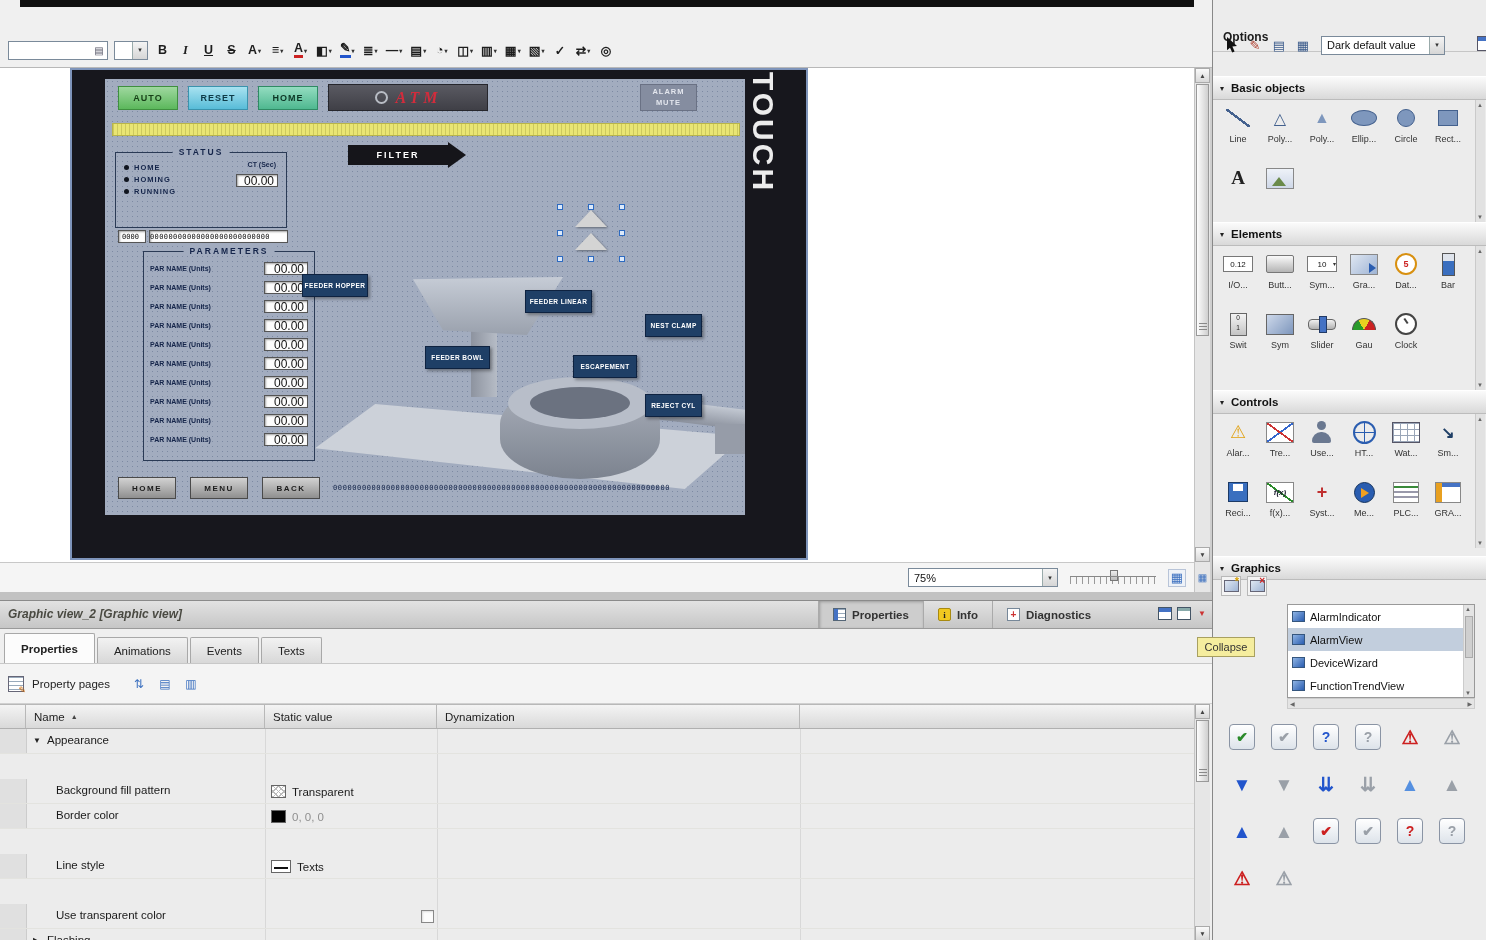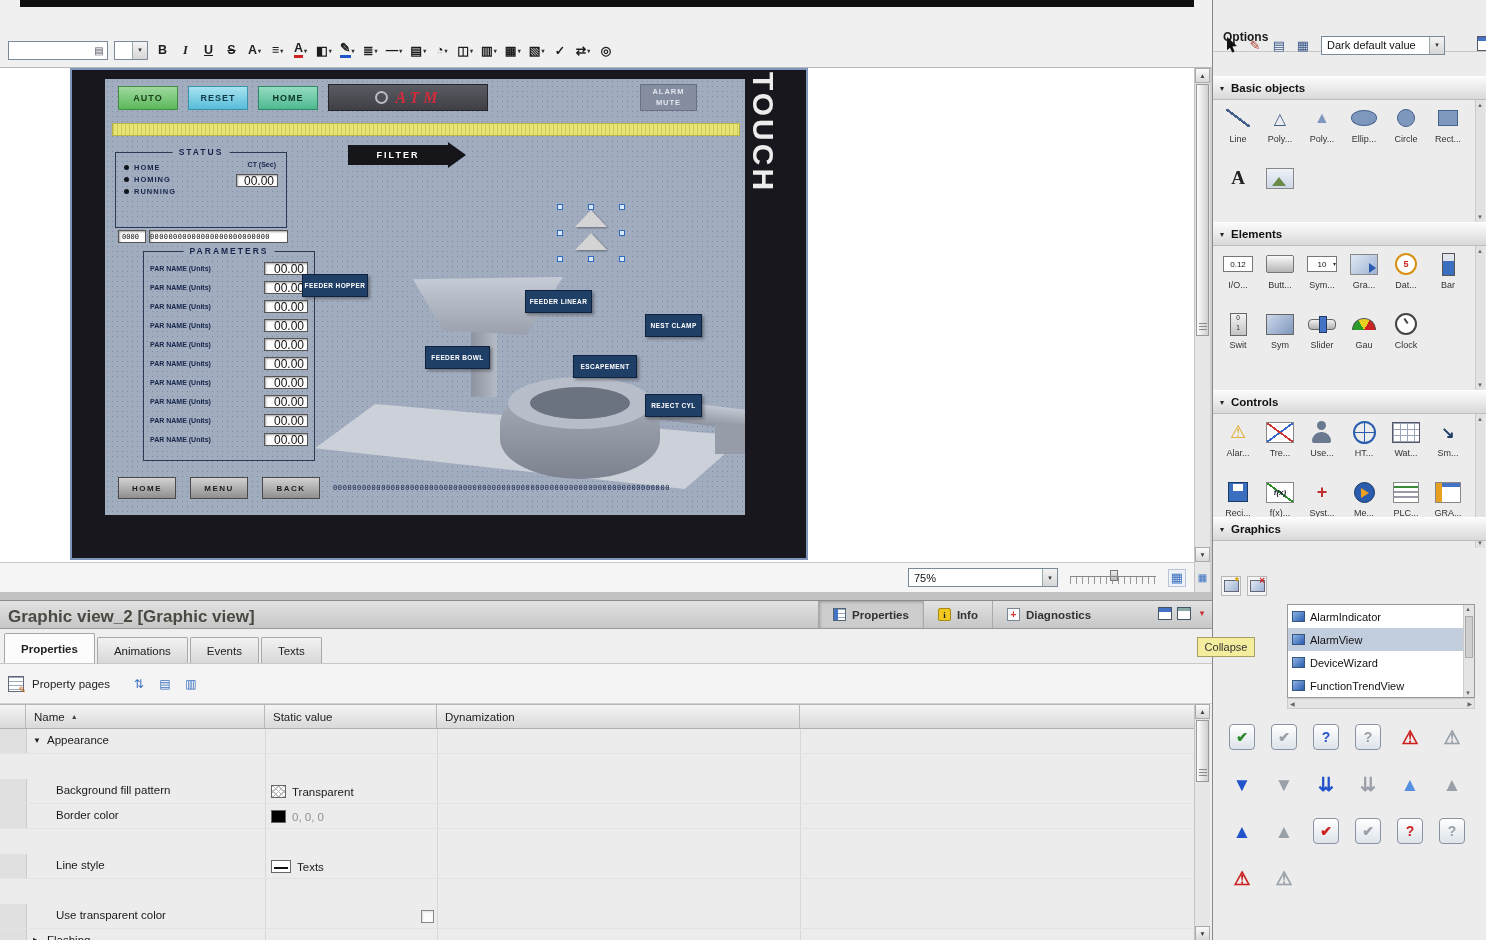--- a/index.html
+++ b/index.html
@@ -127,21 +127,21 @@
   .cs-thumb{top:16px;height:252px;}
   .grip{position:absolute;left:2px;bottom:4px;width:8px;height:8px;
         background:repeating-linear-gradient(#898989 0 1px,transparent 1px 3px);}
   .corner-box{position:absolute;left:1194px;top:562px;width:16px;height:30px;background:#e6e6e6;border-left:1px solid #c4c4c4;
               display:flex;align-items:center;justify-content:center;color:#3a6fbf;font-size:10px;}
   .gap-band{position:absolute;left:0;top:592px;width:1212px;height:8px;background:#c2c2c2;}
 
   
   .inspector{position:absolute;left:0;top:600px;width:1212px;height:340px;background:#efefef;overflow:hidden;border-top:1px solid #8a8a8a;}
   .insp-hdr{position:absolute;left:0;top:0;width:100%;height:28px;background:linear-gradient(#e2e2e2,#c6c6c6);border-bottom:1px solid #9a9a9a;}
-  .insp-title{position:absolute;left:8px;top:6px;font-size:17px;font-weight:bold;color:#4a4a42;}
+  .insp-title{position:absolute;left:8px;top:6px;font-size:12px;font-weight:bold;color:#4a4a42;font-style:italic;}
   .insp-tabs{position:absolute;left:818px;top:0;height:100%;display:flex;}
   .itab{display:flex;align-items:center;gap:6px;padding:0 14px;font-size:11.5px;font-weight:bold;color:#333;border-left:1px solid #aaa;}
   .itab.sel{background:#cdcdcd;box-shadow:inset 1px 1px 3px rgba(0,0,0,.25);}
   .itab-ic{width:13px;height:13px;display:flex;align-items:center;justify-content:center;flex-shrink:0;}
   .ic-props{background:#fff;border:1px solid #567;background-image:linear-gradient(90deg,#4472c4 0 4px,transparent 4px),
             linear-gradient(#9ab 1px,transparent 1px);background-size:100% 100%,100% 4px;}
   .ic-info{background:#f0c820;border:1px solid #a88a10;border-radius:2px;font-size:9px;font-weight:bold;color:#222;
            font-family:"Liberation Serif",serif;}
   .ic-info::before{content:"i";}
   .ic-diag{background:#fff;border:1px solid #789;font-size:10px;font-weight:bold;color:#c33;}
@@ -209,21 +209,21 @@
   .opt-toolbar{position:absolute;top:28px;left:0;width:100%;height:34px;display:flex;align-items:center;gap:4px;padding-left:8px;}
   .ot-btn{width:20px;height:20px;display:flex;align-items:center;justify-content:center;font-size:13px;color:#3a5a8a;}
   .pen-red{color:#b04030;font-size:13px;}
   .style-combo{width:124px;height:19px;margin-left:4px;}
   .float-ic{position:absolute;right:-3px;top:8px;width:12px;height:15px;border:1px solid #556;background:linear-gradient(#4472c4 0 4px,#fff 4px);}
   .sect-hdr{position:absolute;left:0;width:100%;height:24px;background:linear-gradient(#fbfbfb,#d9d9d9);
             border-top:1px solid #fff;border-bottom:1px solid #bcbcbc;display:flex;align-items:center;gap:7px;padding-left:7px;}
   .sect-chev{font-size:8px;color:#222;}
   .sect-chev::before{content:"▾";}
   .sect-title{font-size:11.5px;font-weight:bold;color:#111;}
-  .sh-basic{top:76px}.sh-elements{top:222px}.sh-controls{top:390px}.sh-graphics{top:517px}
+  .sh-basic{top:76px}.sh-elements{top:222px}.sh-controls{top:390px}.sh-graphics{top:556px}
   .pal{position:absolute;left:4px;width:256px;display:flex;flex-wrap:wrap;align-content:flex-start;overflow:hidden;}
   .pal-basic{top:100px;height:122px}.pal-elements{top:246px;height:144px}.pal-controls{top:414px;height:134px}
   .pal-item{width:42px;height:60px;display:flex;flex-direction:column;align-items:center;padding-top:5px;gap:3px;}
   .plabel{font-size:9px;color:#333;white-space:nowrap;}
   .ic{position:relative;width:32px;height:26px;display:flex;align-items:center;justify-content:center;}
   .ic i{position:absolute;z-index:2;font-size:8px;color:#111;}
   .ic-line::before{content:"";width:24px;height:18px;background:linear-gradient(to top right,transparent 46%,#44618e 46%,#44618e 54%,transparent 54%);}
   .ic-polyline::before{content:"△";font-size:16px;color:#44618e;}
   .ic-polygon::before{content:"▲";font-size:16px;color:#7e97bd;}
   .ic-ellipse::before{content:"";width:24px;height:14px;background:#7e97bd;border:1px solid #44618e;border-radius:50%;}

